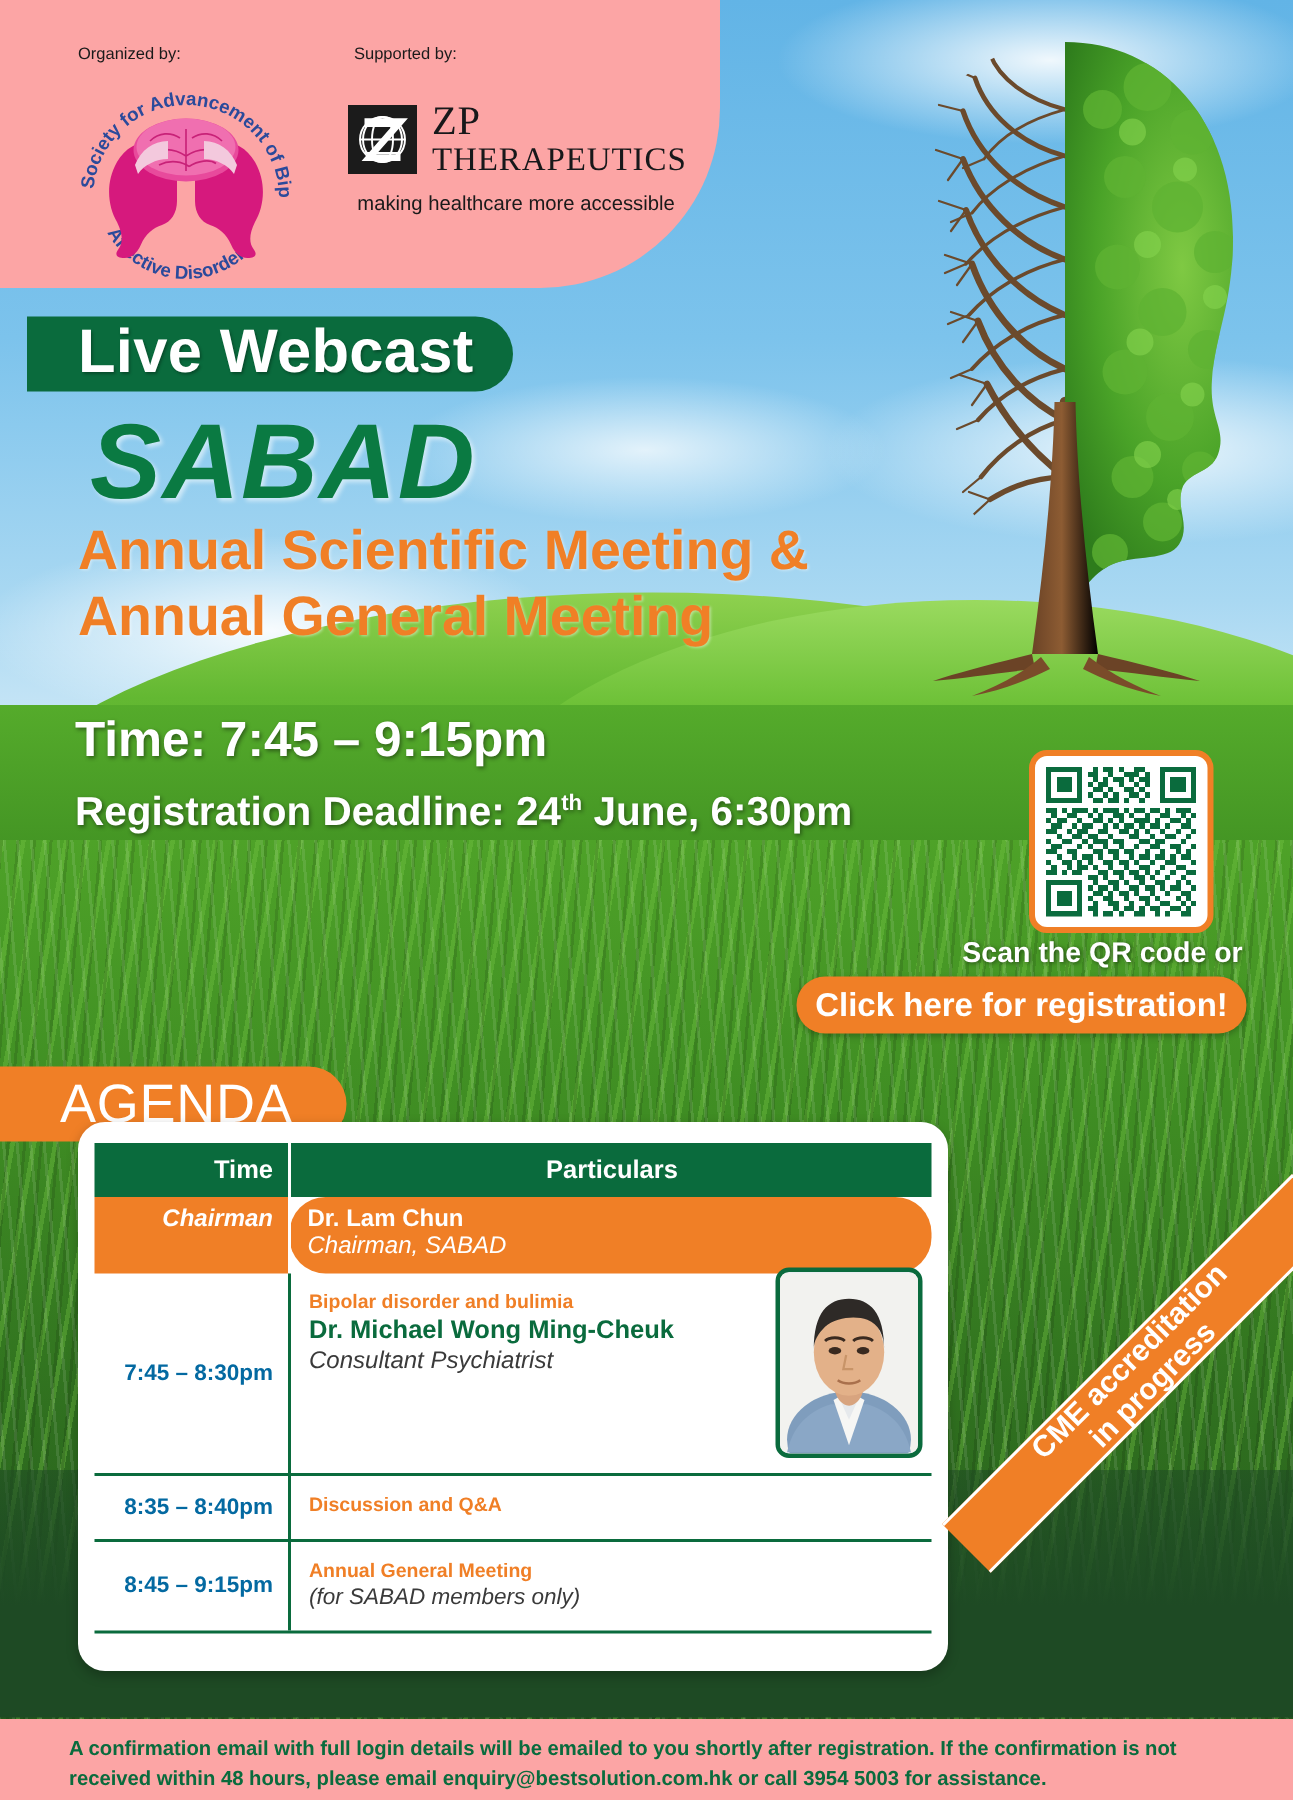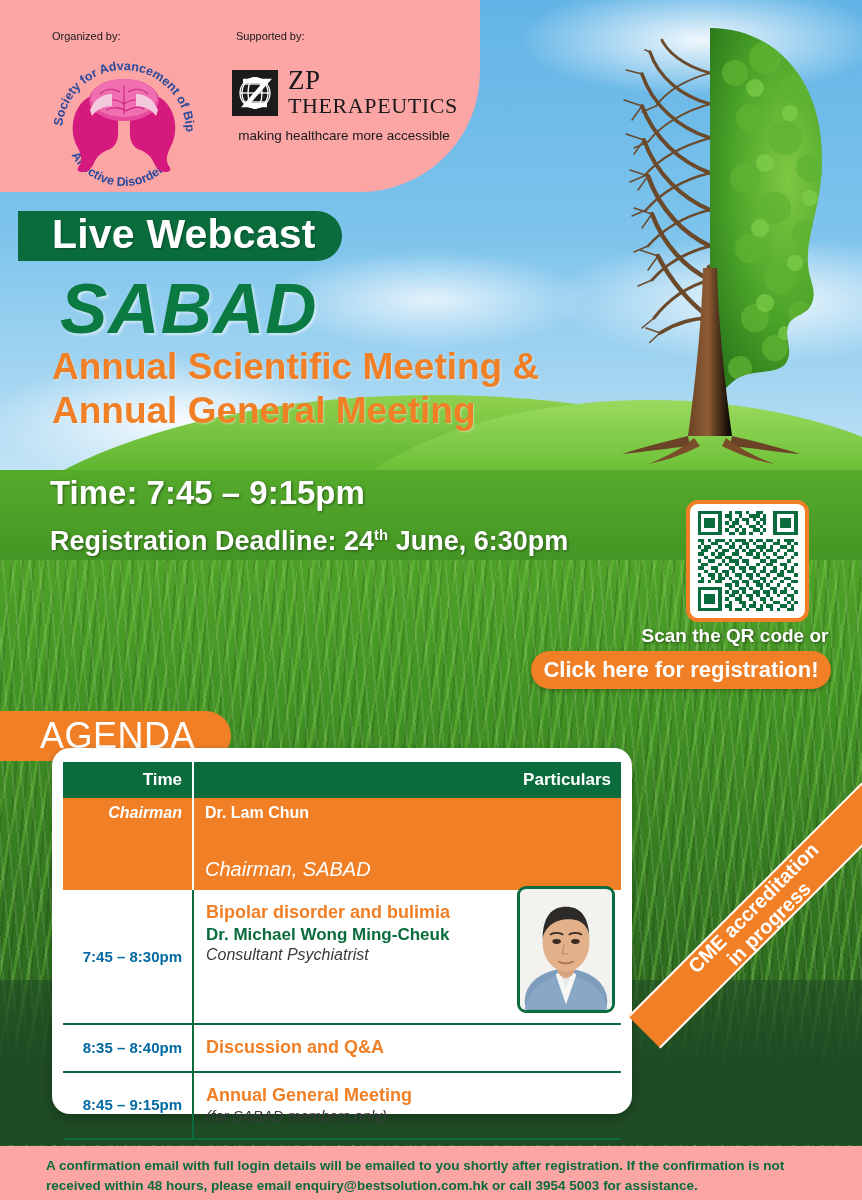--- a/index.html
+++ b/index.html
@@ -144,38 +144,38 @@
   }
   table.agenda {
     position: absolute; left: 11px; top: 14px;
     width: 558px; border-collapse: collapse; table-layout: fixed;
   }
   table.agenda th, table.agenda td { vertical-align: top; }
   .th-row th {
     background: #0a6b3d; color: #fff; font-size: 17px; font-weight: bold;
     padding: 8px 10px 8px 0; text-align: right; height: 33px;
   }
-  .th-row th.particulars { text-align: right; padding-left: 11px; border-left: 2px solid #fff; margin-left: 36px; }
+  .th-row th.particulars { text-align: center; padding-left: 11px; border-left: 2px solid #fff; margin-left: 36px; }
   .col-time { width: 130px; }
 
   .chair-row td {
     background: #f07f26; color: #fff; padding: 6px 10px 9px 0;
   }
   .chair-row td.c-time { text-align: right; font-size: 16px; font-weight: bold; font-style: italic; }
-  .chair-row td.c-part { padding-left: 11px; text-align: left; border-left: 2px solid #fff; }
+  .chair-row td.c-part { padding-left: 11px; text-align: left; border-left: 2px solid #fff; border-radius: 24px; }
   .chair-name { font-size: 16px; font-weight: bold; }
-  .chair-role { font-size: 20px; font-style: italic; margin-top: 36px; }
+  .chair-role { font-size: 16px; font-style: italic; }
 
   .body-row td { border-bottom: 2px solid #0a6b3d; padding: 11px 10px 12px 0; }
   .body-row td.b-time {
     text-align: right; font-size: 15px; font-weight: bold; color: #0369a1;
     vertical-align: middle;
   }
   .body-row td.b-part { padding-left: 12px; border-left: 2px solid #0a6b3d; position: relative; }
-  .topic { font-size: 18px; font-weight: bold; color: #f07f26; line-height: 1.25; }
+  .topic { font-size: 13px; font-weight: bold; color: #f07f26; line-height: 1.25; }
   .speaker { font-size: 17px; font-weight: bold; color: #0a6b3d; line-height: 1.25; }
   .speaker-role { font-size: 16px; font-style: italic; color: #3a3a3a; line-height: 1.3; }
   .note { font-size: 15px; font-style: italic; color: #3a3a3a; line-height: 1.3; }
 
   .photo {
     position: absolute; right: 6px; top: -4px; width: 98px; height: 127px;
     border: 3px solid #0a6b3d; border-radius: 9px; overflow: hidden; background: #e9eef2;
   }
   .photo svg { display: block; width: 100%; height: 100%; }
 

